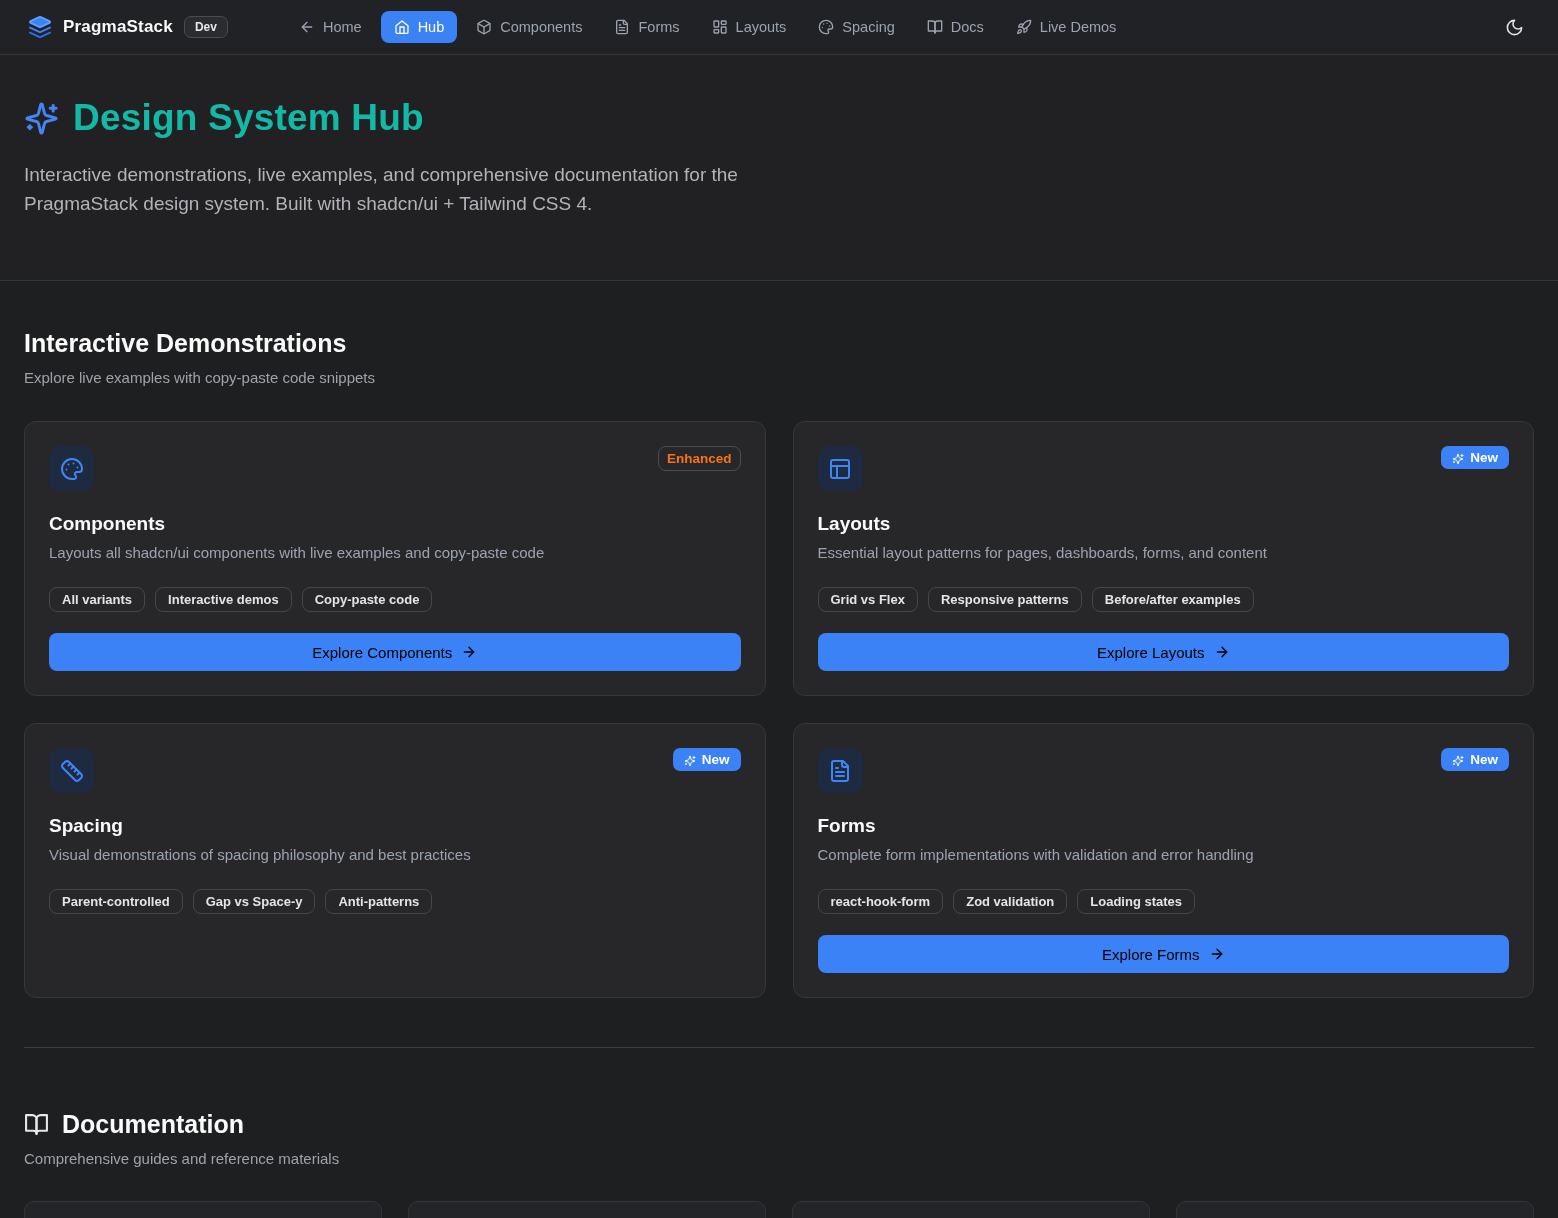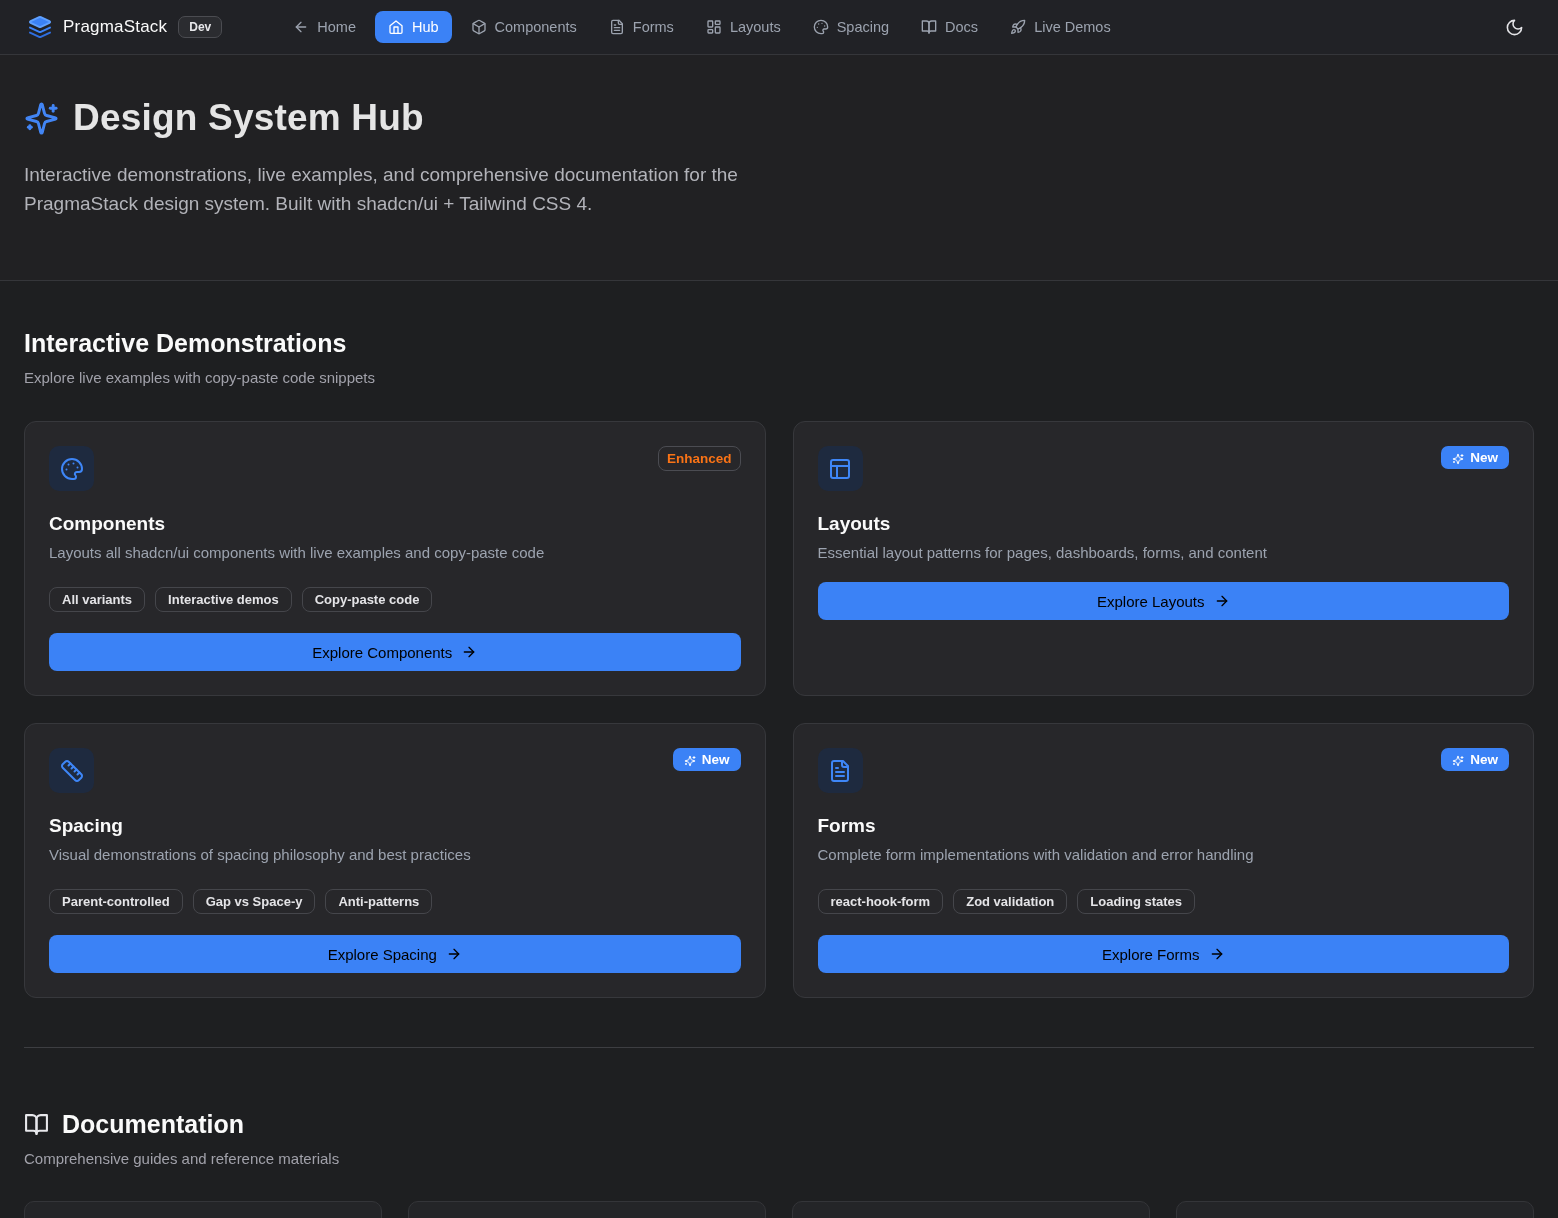--- a/index.html
+++ b/index.html
@@ -10,41 +10,41 @@
     -webkit-font-smoothing:antialiased;
   }
   svg { display:block; }
 
   
   .navbar {
     height:55px; background:#212226; border-bottom:1px solid #35363a;
     display:flex; align-items:center; padding:0 28px; gap:0;
   }
   .brand { display:flex; align-items:center; gap:11px; cursor:pointer; }
-  .brand-name { font-size:17px; font-weight:400; color:#fafafa; letter-spacing:.2px; }
+  .brand-name { font-size:17px; font-weight:700; color:#fafafa; letter-spacing:.2px; }
   .brand-badge {
     font-size:12px; font-weight:700; color:#e7e7ea;
     border:1px solid #4b4c51; background:#2b2c30;
     padding:3px 10px; border-radius:7px;
   }
   .nav-menu { display:flex; align-items:center; gap:6px; margin-left:58px; }
   .nav-item {
     display:flex; align-items:center; gap:8px;
     padding:8px 13px; border-radius:8px;
     font-size:14.5px; color:#9ca3af; cursor:pointer; white-space:nowrap;
   }
   .nav-item svg { color:#9ca3af; }
   .nav-item.active { background:var(--accent,#3b82f6); color:#fff; }
   .nav-item.active svg { color:#fff; }
   .nav-spacer { flex:1; }
   .theme-toggle { color:#e4e4e7; cursor:pointer; padding:6px; background:none; border:none; }
 
   
   .hero { background:#212123; border-bottom:1px solid #35363a; padding:42px 24px 62px; }
-  .hero-title { display:flex; align-items:center; gap:14px; font-size:37px; font-weight:700; color:#e5e5e5; letter-spacing:.2px; }
+  .hero-title { display:flex; align-items:center; gap:14px; font-size:37px; font-weight:700; color:#14b8a6; letter-spacing:.2px; }
   .hero-title .spark { color:#4285f4; }
   .hero-sub { margin-top:22px; font-size:19px; line-height:1.5; color:#b2b3b9; max-width:762px; }
 
   
   .main { padding:48px 24px 40px; background:#1e1f21; }
   .section-head { display:flex; align-items:center; gap:13px; font-size:25px; font-weight:700; color:#fafafa; }
   .section-head .book { color:#e8e8ec; }
   .section-sub { margin-top:11px; font-size:15px; color:#a1a1aa; }
 
   .demo-grid { margin-top:35px; display:grid; grid-template-columns:1fr 1fr; gap:27px; }
@@ -267,20 +267,25 @@
                   <path d="M22 5h-4"></path>
                   <path d="M4 17v2"></path>
                   <path d="M5 18H3"></path>
                 </svg>
               </span>
               <span>New</span>
             </span>
     </div>
     <h3 class="demo-title">Layouts</h3>
     <p class="demo-desc">Essential layout patterns for pages, dashboards, forms, and content</p>
+    <div class="tag-row">
+            <span class="tag">Grid vs Flex</span>
+            <span class="tag">Responsive patterns</span>
+            <span class="tag">Before/after examples</span>
+          </div>
     <button class="cta-btn">
             <span>Explore Layouts</span>
             <span>
               <svg width="16" height="16" viewBox="0 0 24 24" fill="none" stroke="currentColor" stroke-width="2" stroke-linecap="round" stroke-linejoin="round">
                 <path d="M5 12h14"></path>
                 <path d="m12 5 7 7-7 7"></path>
               </svg>
             </span>
           </button>
   </article>
@@ -309,29 +314,20 @@
               <span>New</span>
             </span>
     </div>
     <h3 class="demo-title">Spacing</h3>
     <p class="demo-desc">Visual demonstrations of spacing philosophy and best practices</p>
     <div class="tag-row">
             <span class="tag">Parent-controlled</span>
             <span class="tag">Gap vs Space-y</span>
             <span class="tag">Anti-patterns</span>
           </div>
-    <button class="cta-btn">
-            <span>Explore Spacing</span>
-            <span>
-              <svg width="16" height="16" viewBox="0 0 24 24" fill="none" stroke="currentColor" stroke-width="2" stroke-linecap="round" stroke-linejoin="round">
-                <path d="M5 12h14"></path>
-                <path d="m12 5 7 7-7 7"></path>
-              </svg>
-            </span>
-          </button>
   </article>
 
   <article class="demo-card">
     <div class="card-top">
       <div class="icon-tile">
               <svg width="24" height="24" viewBox="0 0 24 24" fill="none" stroke="currentColor" stroke-width="2" stroke-linecap="round" stroke-linejoin="round">
                 <path d="M15 2H6a2 2 0 0 0-2 2v16a2 2 0 0 0 2 2h12a2 2 0 0 0 2-2V7Z"></path>
                 <path d="M14 2v4a2 2 0 0 0 2 2h4"></path>
                 <path d="M16 13H8"></path>
                 <path d="M16 17H8"></path>

